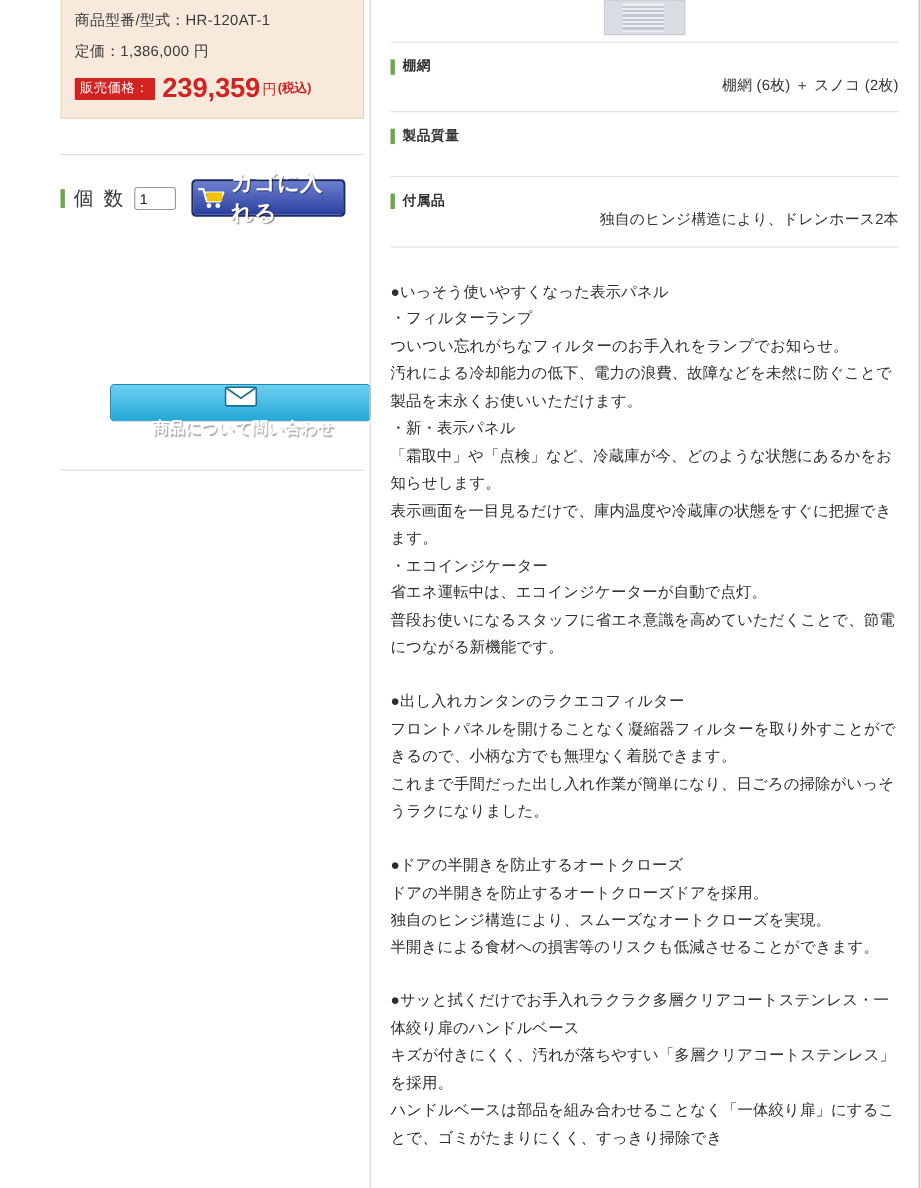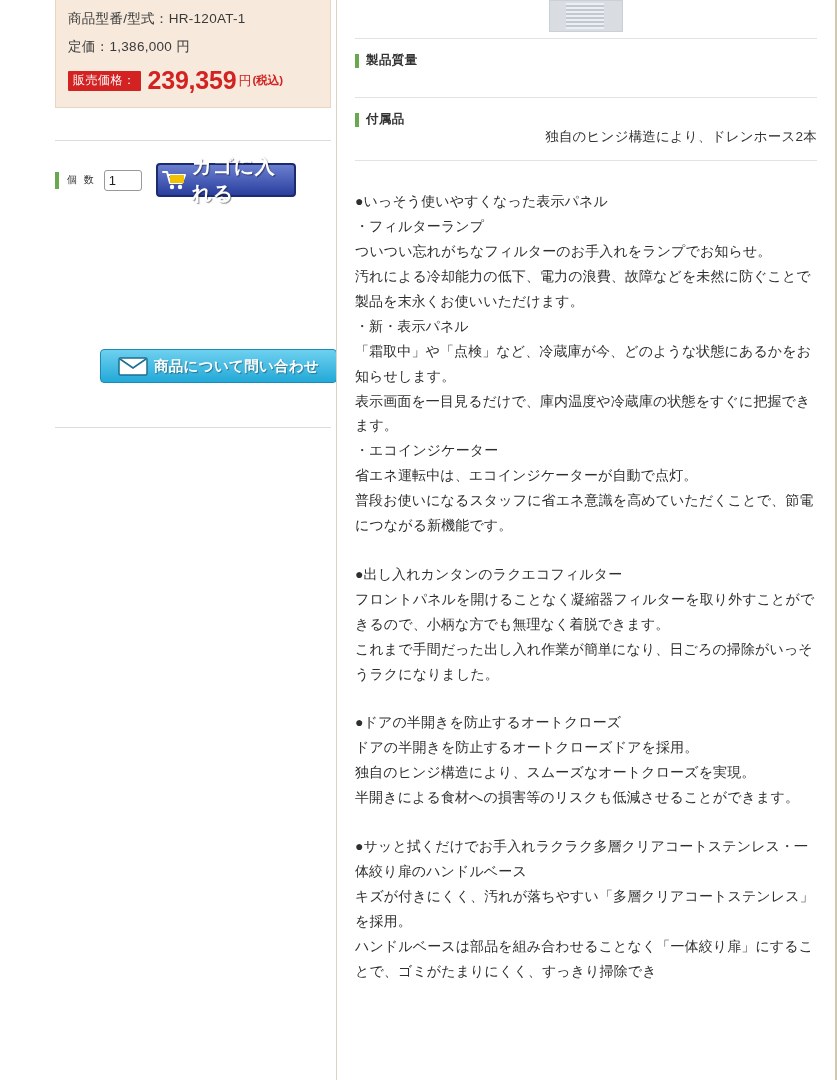--- a/index.html
+++ b/index.html
@@ -96,21 +96,21 @@
     height: 34px;
   }
   .qty-bar {
     width: 4px;
     height: 17px;
     background: #6aa84f;
     margin-right: 8px;
     flex: 0 0 4px;
   }
   .qty-label {
-    font-size: 10px;
+    font-size: 18px;
     letter-spacing: 2px;
     color: #333;
     margin-right: 8px;
   }
   .qty-input {
     width: 38px;
     height: 21px;
     border: 1px solid #999999;
     border-radius: 3px;
     font-size: 13px;
@@ -151,22 +151,23 @@
   .inquiry-btn {
     margin: 152px 0 0 90px;
     width: 237px;
     height: 34px;
     background: linear-gradient(#6ed0ef, #23a9d8);
     border: 1px solid #1b8ab5;
     border-radius: 4px;
     display: flex;
     align-items: center;
     box-sizing: border-box;
-    padding-left: 17px;
+    padding-left: 6px;
     cursor: pointer;
+    flex-direction: column;
   }
   .mail-icon {
     width: 30px;
     height: 21px;
     margin-right: 6px;
     flex: 0 0 30px;
   }
   .inquiry-text {
     color: #ffffff;
     font-size: 14.5px;
@@ -328,20 +329,27 @@
 
     <hr class="divider2">
   </div>
 
   <div class="right-col">
 
     <div class="thumb-top">
       <div class="thumb-img"></div>
     </div>
 
+    <div class="spec-row">
+      <div class="spec-label">
+        <span class="spec-bar"></span>
+        <span>棚網</span>
+      </div>
+      <div class="spec-value">棚網 (6枚) ＋ スノコ (2枚)</div>
+    </div>
 
     <div class="spec-row">
       <div class="spec-label">
         <span class="spec-bar"></span>
         <span>製品質量</span>
       </div>
     </div>
 
     <div class="spec-row">
       <div class="spec-label">

